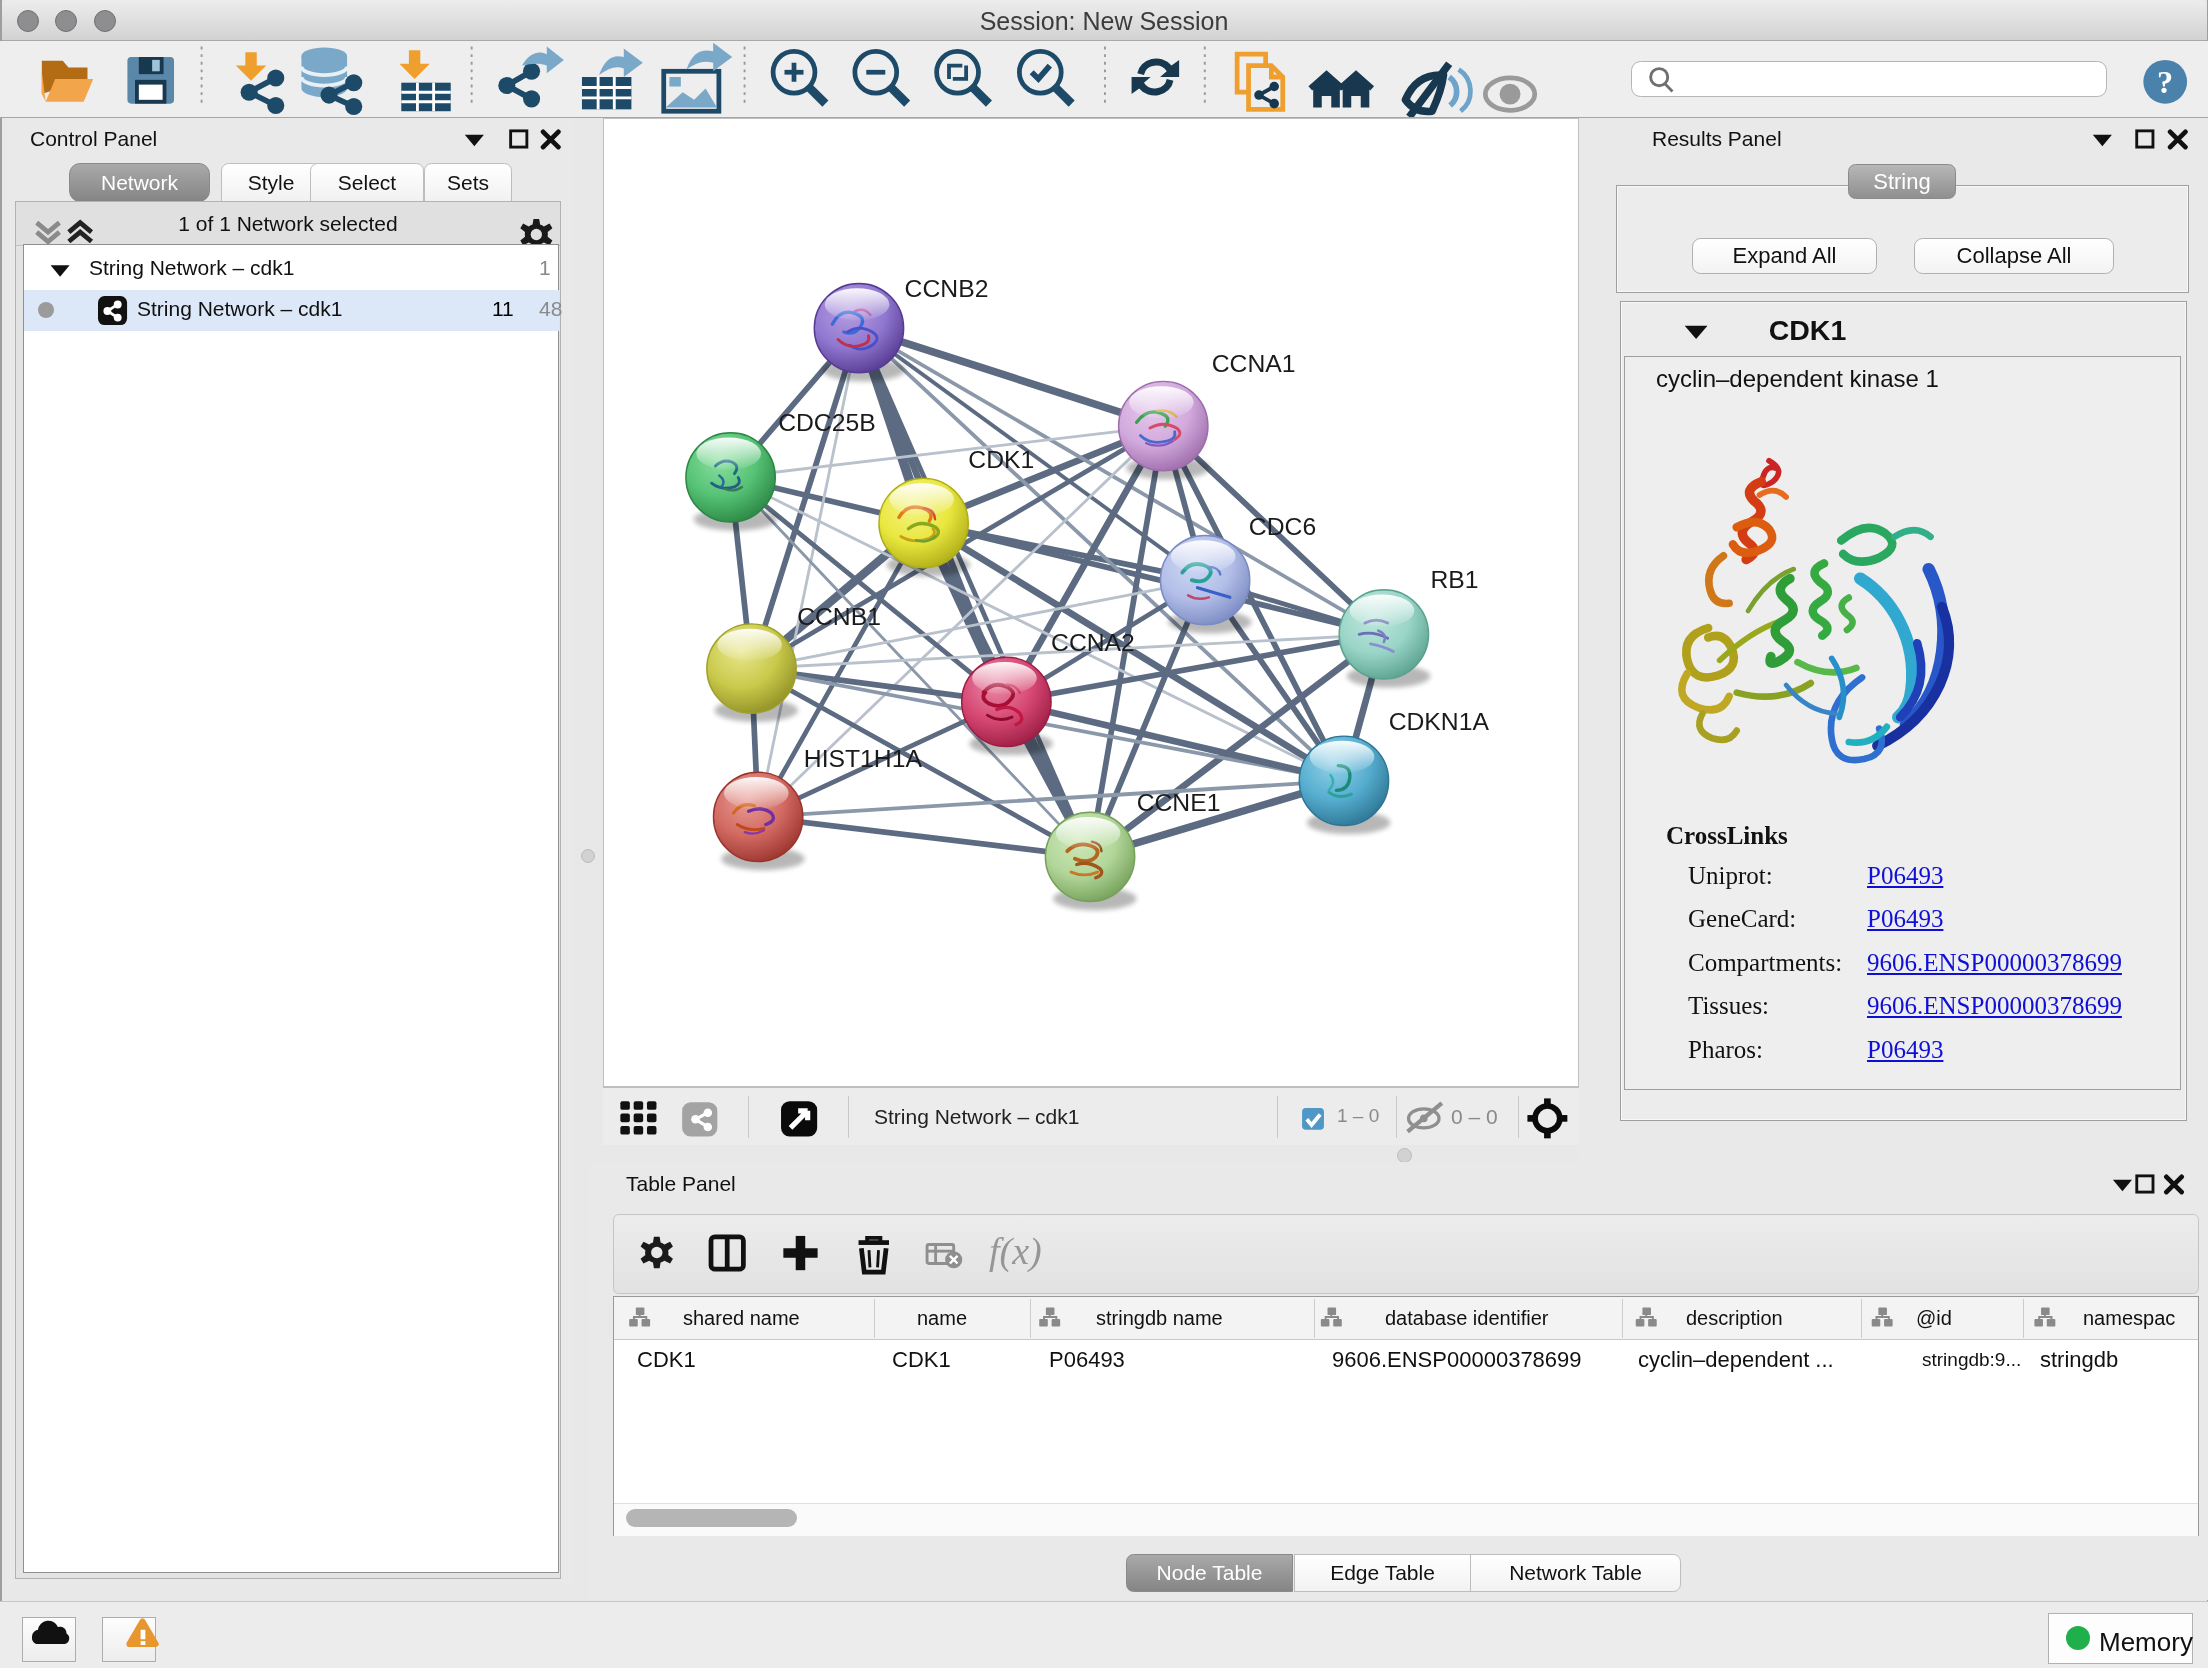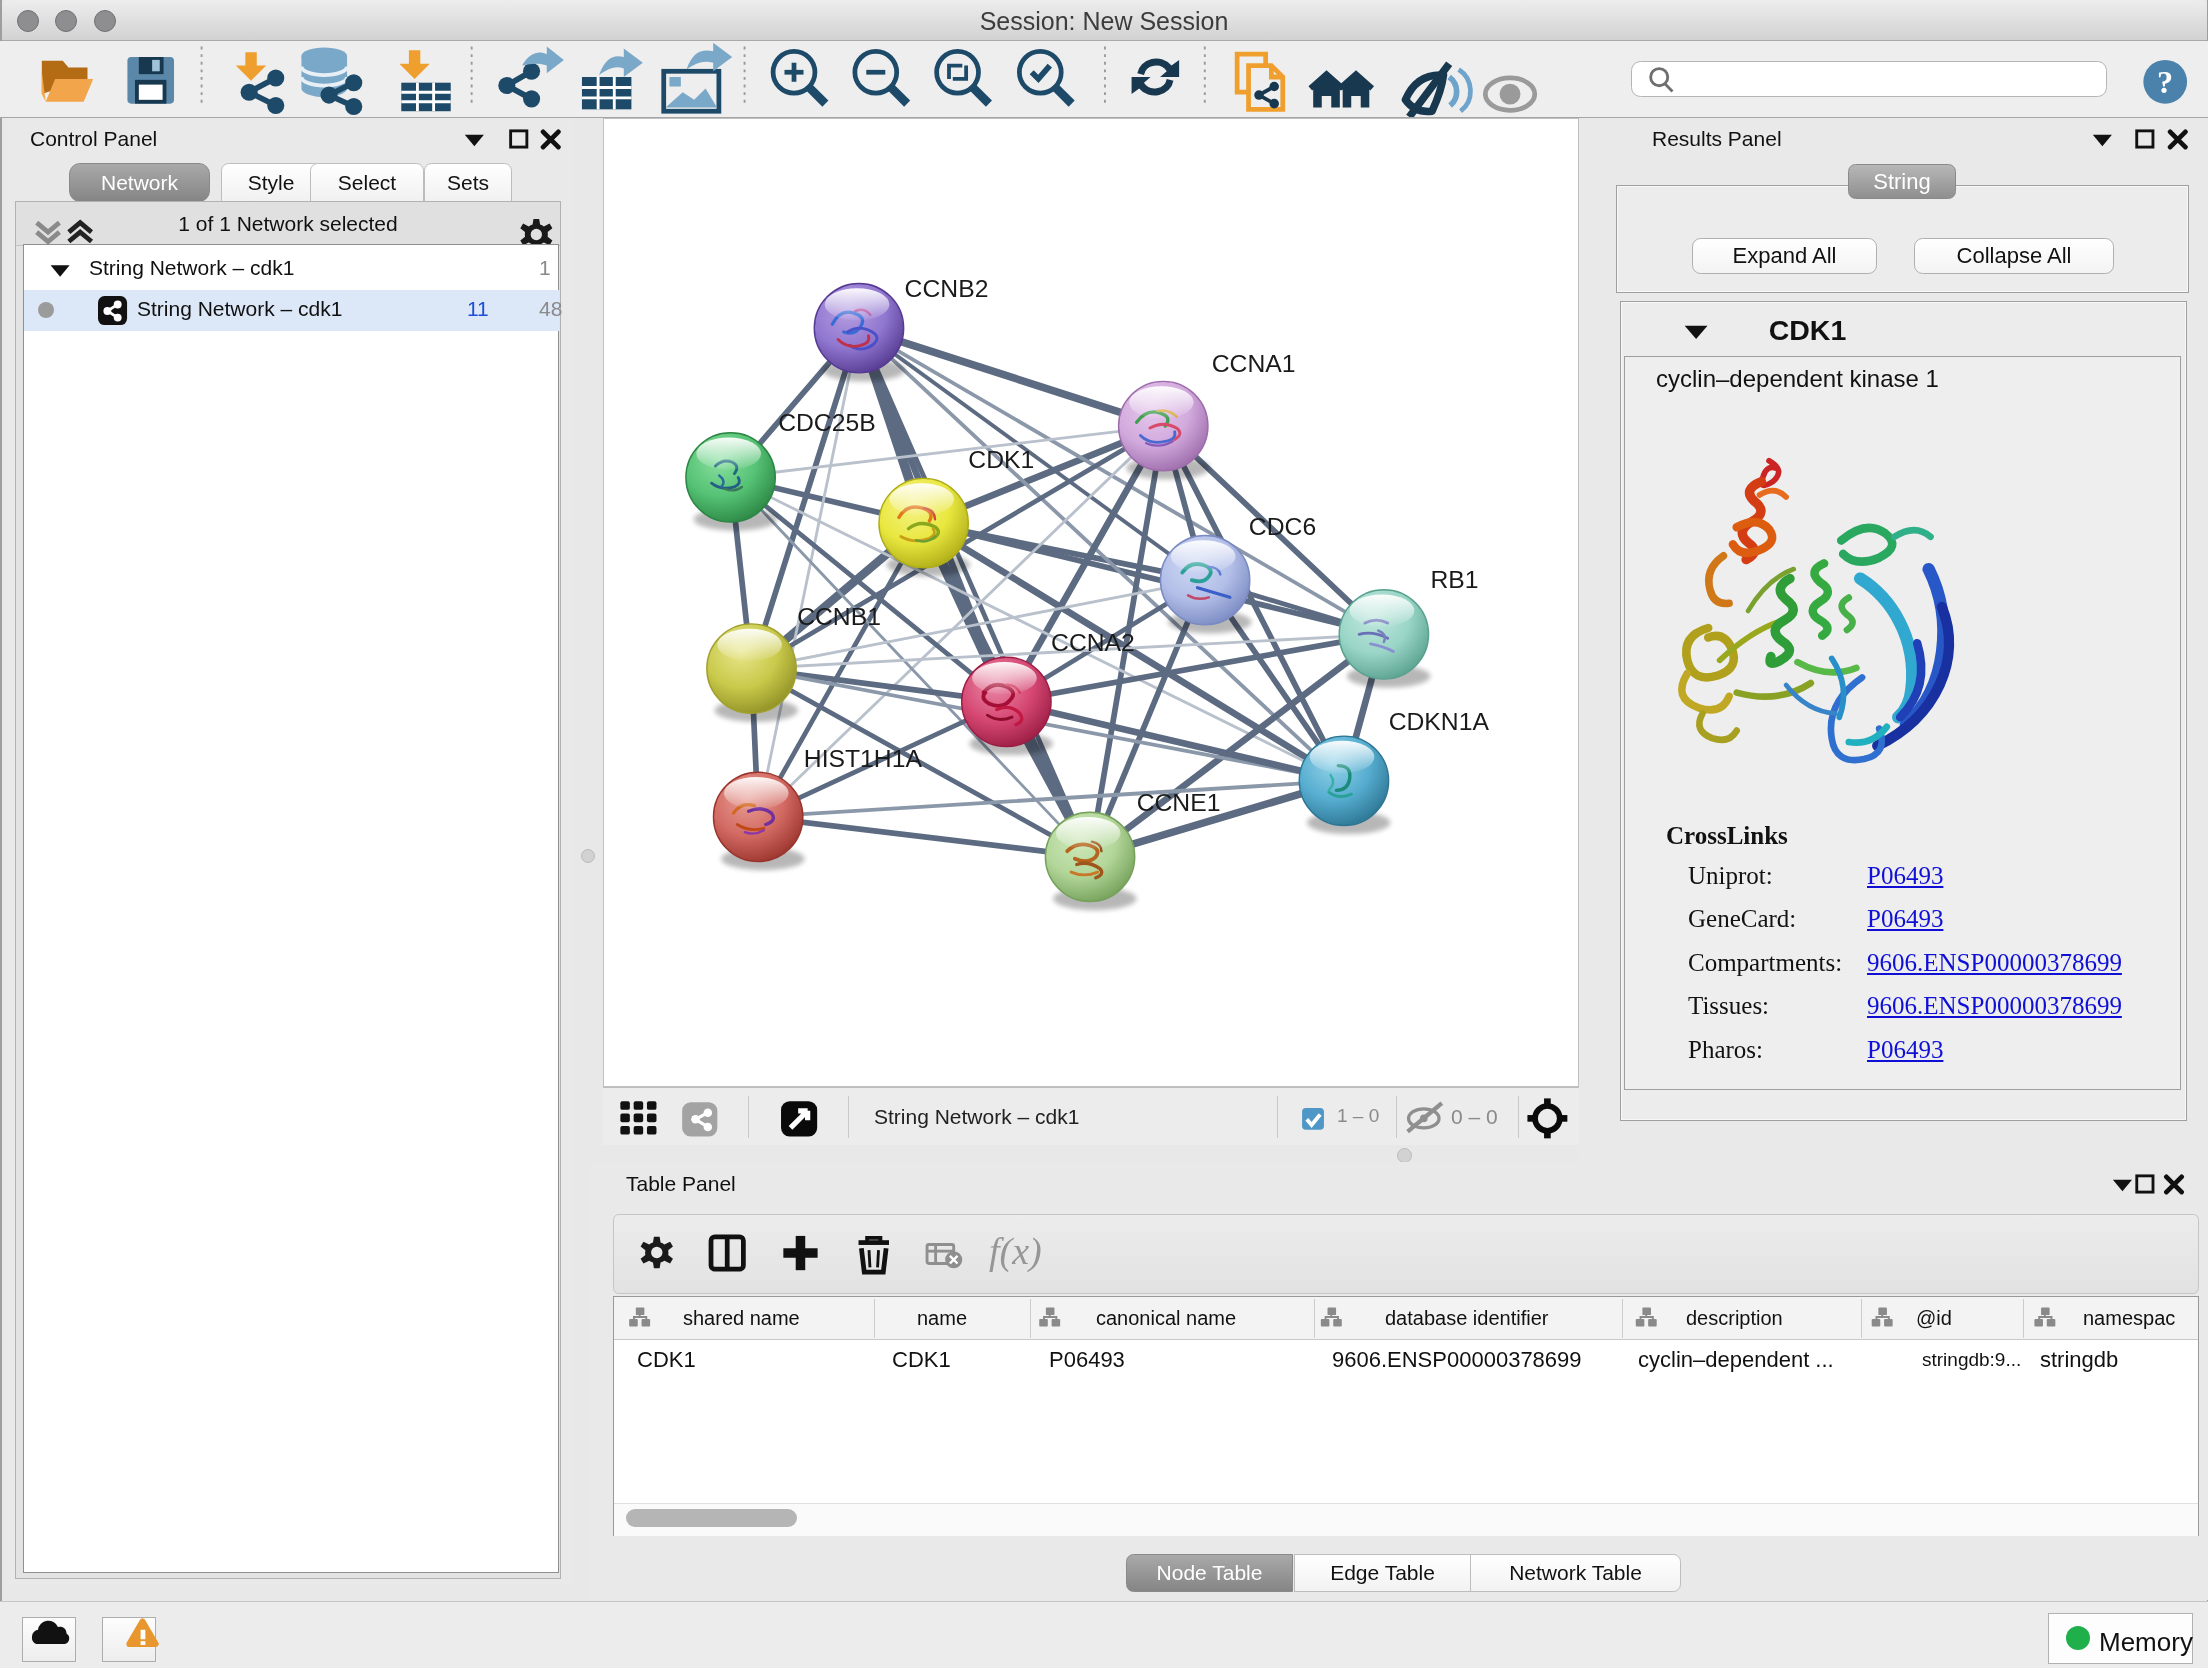--- a/index.html
+++ b/index.html
@@ -260,21 +260,21 @@
      <span class="abs" id="row2-icon" style="left:74px;top:5.7px;"><svg width="30" height="30" viewBox="0 0 32 32">
           <rect x="0" y="0" width="31" height="31" rx="7" fill="#111"></rect>
           <g fill="#fff">
             <circle cx="21" cy="9" r="4.2"></circle>
             <circle cx="10" cy="16" r="4.2"></circle>
             <circle cx="21" cy="23" r="4.2"></circle>
             <path d="M21 9 L10 16 L21 23" stroke="#fff" stroke-width="3" fill="none"></path>
           </g>
         </svg></span>
      <span class="abs" style="left:113px;top:6.7px;">String Network – cdk1</span>
-     <span class="abs" style="left:443px;top:6.7px;color:#1d4ed8;">11</span>
+     <span class="abs" style="left:468px;top:6.7px;color:#000000;">11</span>
      <span class="abs" style="left:515px;top:6.7px;color:#8a8a8a;">48</span>
   </div>
 
   <div id="canvas" class="abs"></div>
   <div id="graph" class="abs" style="left:603px;top:118px;"><svg width="976" height="969" viewBox="0 0 1026 1019" font-family="Liberation Sans, sans-serif">
 <defs>
 <radialGradient id="gCCNB2" cx="0.38" cy="0.3" r="0.75">
             <stop offset="0" stop-color="#b79ee2"></stop>
             <stop offset="0.55" stop-color="#9178d0"></stop>
             <stop offset="1" stop-color="#563a92"></stop>
@@ -663,21 +663,21 @@
     </g>
 
     <text x="395" y="52" font-size="40" font-style="italic" fill="#969696" font-family="Liberation Serif, serif">f(x)</text>
   </svg>
   </div>
   <div id="tp-table" class="abs"></div>
 
   <div class="abs" style="left:614px;top:1297px;width:1584px;height:43px;background:#f3f3f3;"></div>
   <div class="abs th" style="left:683px;">shared name</div>
   <div class="abs th" style="left:917px;">name</div>
-  <div class="abs th" style="left:1096px;">canonical name</div>
+  <div class="abs th" style="left:1096px;">stringdb name</div>
   <div class="abs th" style="left:1385px;">database identifier</div>
   <div class="abs th" style="left:1686px;">description</div>
   <div class="abs th" style="left:1916px;">@id</div>
   <div class="abs th" style="left:2083px;">namespac</div>
   <div class="abs" style="left:614px;top:1339px;width:1584px;height:1px;background:#c9c9c9;"></div>
   <div class="abs thsep" style="left:874px;"></div>
   <div class="abs thsep" style="left:1030px;"></div>
   <div class="abs thsep" style="left:1314px;"></div>
   <div class="abs thsep" style="left:1622px;"></div>
   <div class="abs thsep" style="left:1861px;"></div>

